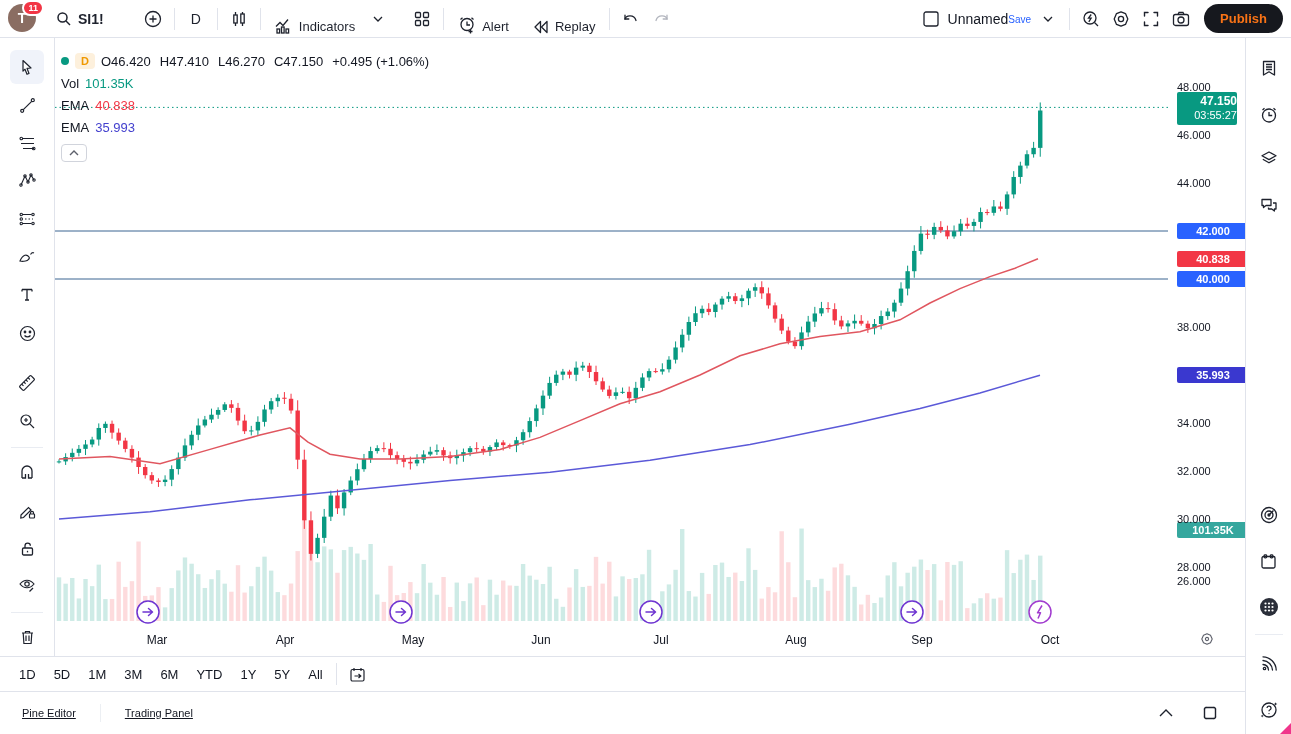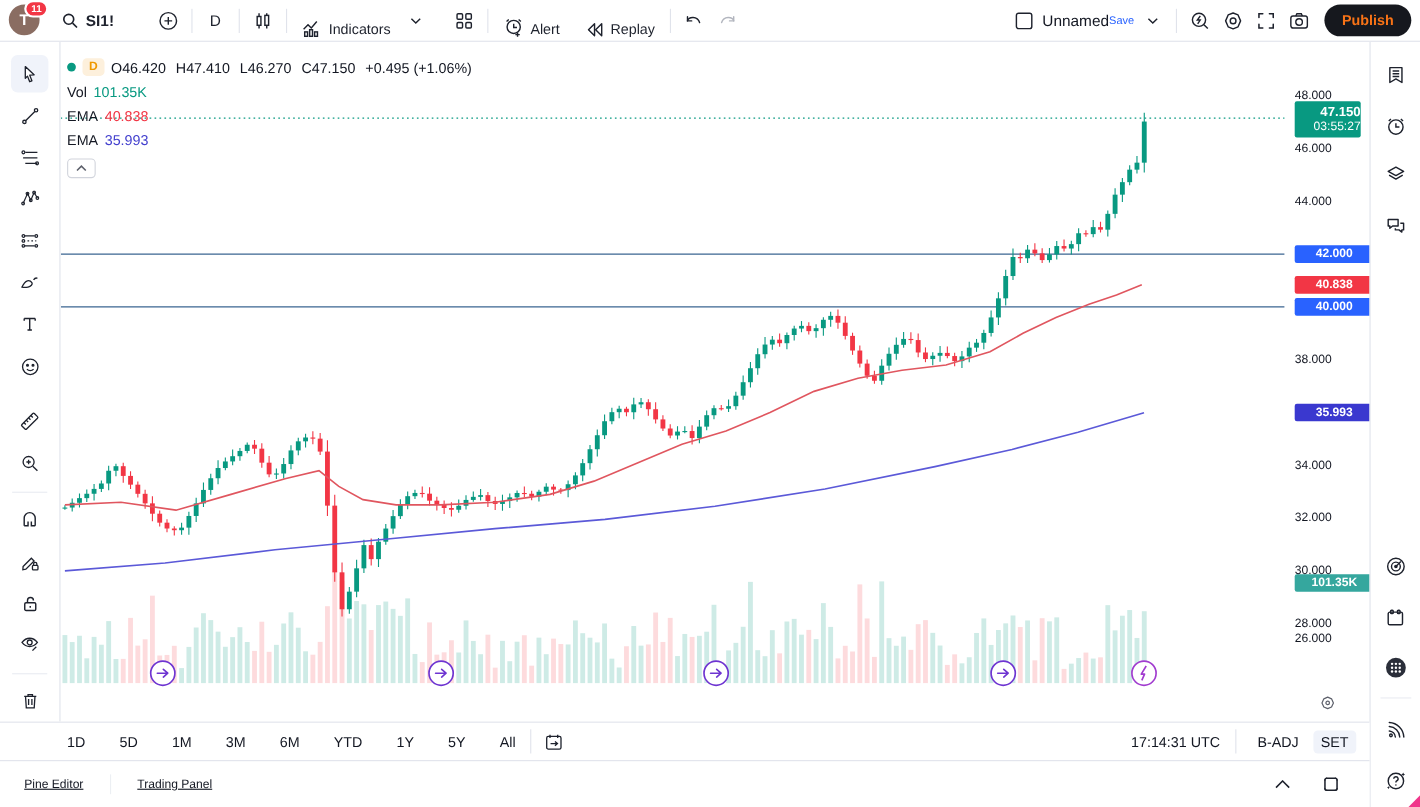--- a/index.html
+++ b/index.html
@@ -885,47 +885,51 @@
       <div class="pa-tick" style="top: 97px;">46.000</div>
       <div class="pa-tick" style="top: 145px;">44.000</div>
       <div class="pa-tick" style="top: 289px;">38.000</div>
       <div class="pa-tick" style="top: 385px;">34.000</div>
       <div class="pa-tick" style="top: 433px;">32.000</div>
       <div class="pa-tick" style="top: 481px;">30.000</div>
       <div class="pa-tick" style="top: 529px;">28.000</div>
       <div class="pa-tick" style="top: 543px;">26.000</div>
     </div>
 
+  <div class="time-axis" id="time-axis">
+      <div class="ta-month" style="left: 102px;">Mar</div>
+      <div class="ta-month" style="left: 230px;">Apr</div>
+      <div class="ta-month" style="left: 358px;">May</div>
+      <div class="ta-month" style="left: 486px;">Jun</div>
+      <div class="ta-month" style="left: 606px;">Jul</div>
+      <div class="ta-month" style="left: 741px;">Aug</div>
+      <div class="ta-month" style="left: 867px;">Sep</div>
+      <div class="ta-month" style="left: 995px;">Oct</div>
+    </div>
 
   <div class="bottombar">
-    <div id="ranges" style="display:flex;align-items:center;gap:17px;margin-left:42px;">
+    <div id="ranges" style="display:flex;align-items:center;gap:4px;">
         <button class="range-btn">1D</button>
         <button class="range-btn">5D</button>
         <button class="range-btn">1M</button>
         <button class="range-btn">3M</button>
         <button class="range-btn">6M</button>
         <button class="range-btn">YTD</button>
         <button class="range-btn">1Y</button>
         <button class="range-btn">5Y</button>
         <button class="range-btn">All</button>
       </div>
     <div class="v-div"></div>
     <button class="icon-btn">
       <svg width="17" height="17" viewBox="0 0 17 17" fill="none" stroke="#1e222d" stroke-width="1.2">
           <rect x="2" y="3.5" width="13" height="11.5" rx="1.5"></rect>
           <path d="M5 2 v3 M12 2 v3"></path>
           <path d="M5.5 10 h6 M9.5 8 l2.3 2 -2.3 2"></path>
         </svg>
     </button>
-    <div class="bb-right">
-      <span class="clock">17:14:31 UTC</span>
-      <div class="v-div"></div>
-      <span class="adj-btn">B-ADJ</span>
-      <span class="set-btn">SET</span>
-    </div>
   </div>
 
   <div class="statusbar">
     <span class="sb-item">Pine Editor</span>
     <div class="sb-div"></div>
     <span class="sb-item">Trading Panel</span>
     <div class="sb-right">
       <button class="icon-btn">
         <svg width="14" height="8" viewBox="0 0 14 8" fill="none" stroke="#1e222d" stroke-width="1.4">
             <path d="M1 7 L7 1 L13 7"></path>

